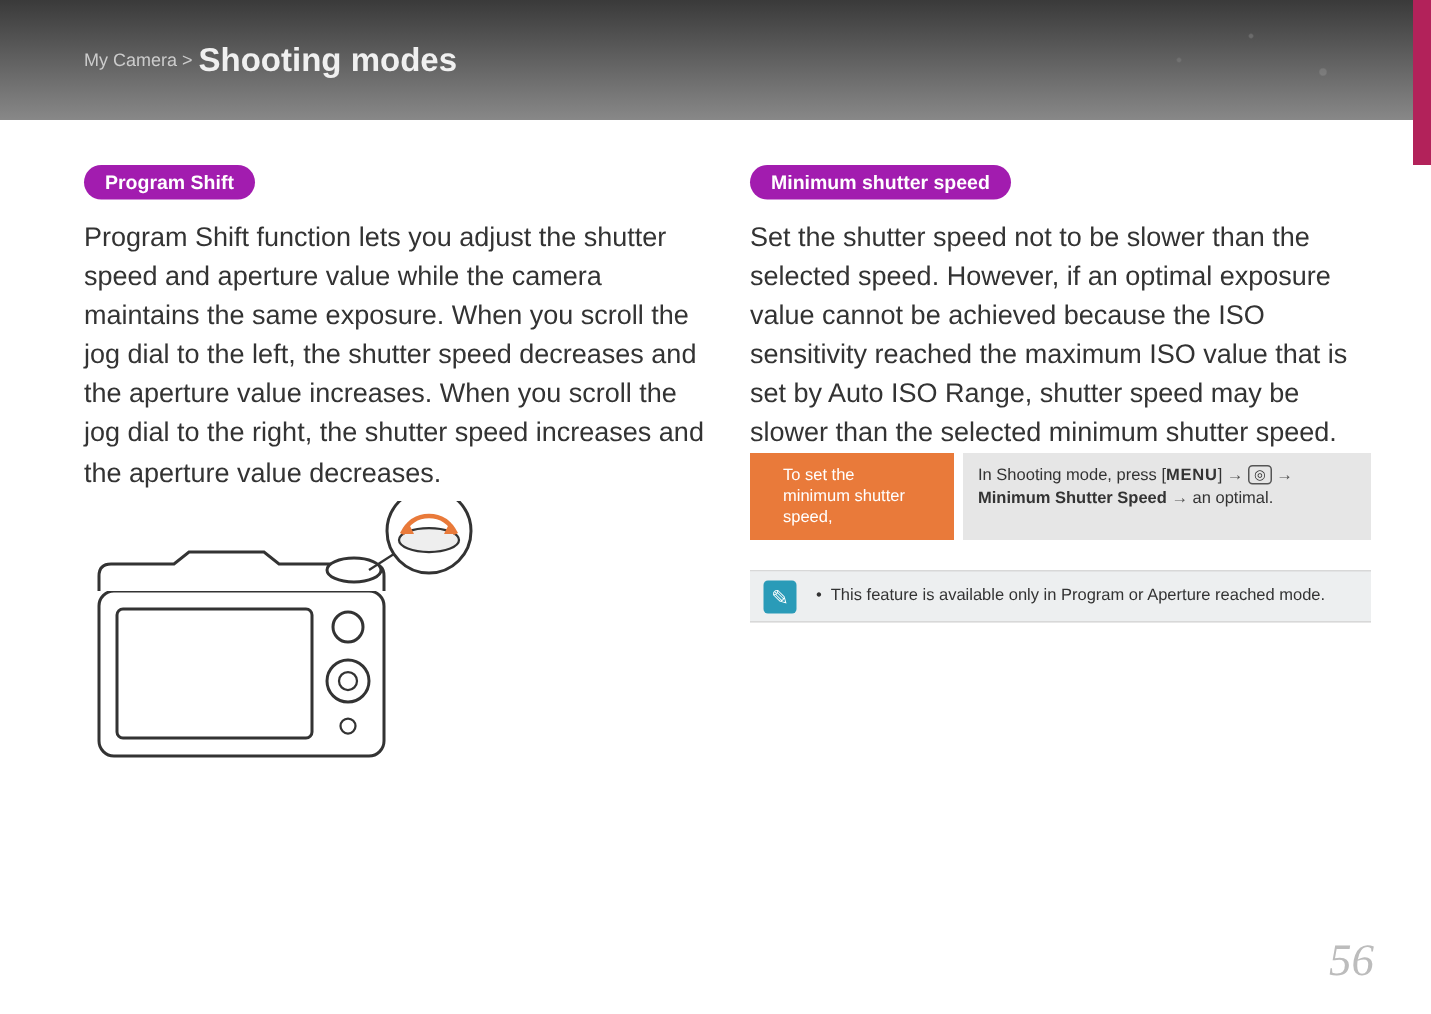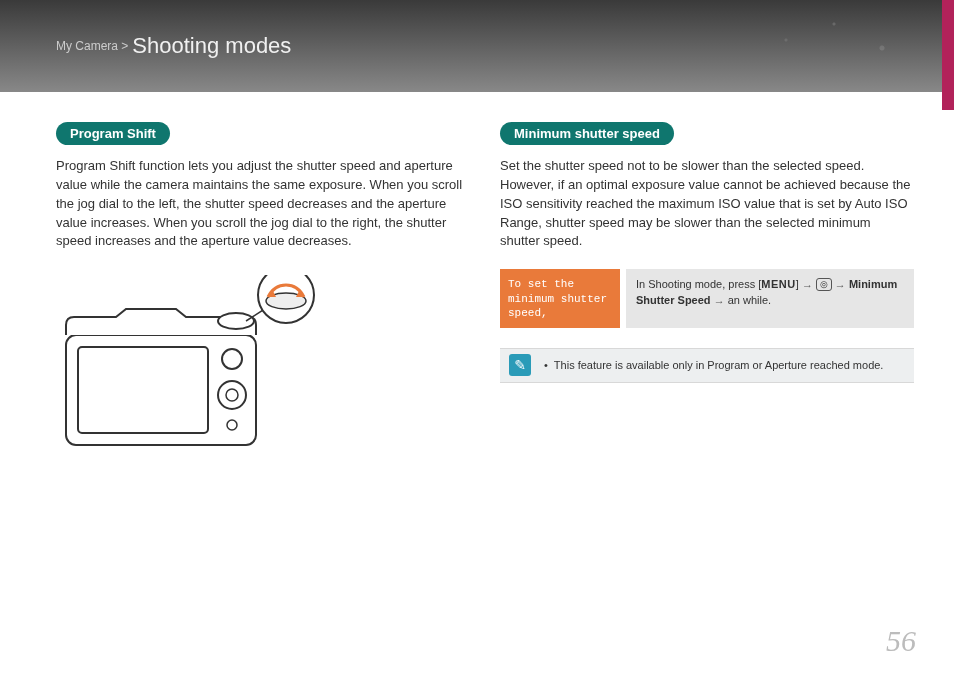--- a/index.html
+++ b/index.html
@@ -6,86 +6,85 @@
   body {
     width: 954px;
     height: 676px;
     font-family: "Segoe UI", Arial, sans-serif;
     background: #fff;
     position: relative;
     overflow: hidden;
     color: #333;
   }
   .header-band {
-    height: 92px;
+    height: 80px;
     background: linear-gradient(180deg, #3a3a3a 0%, #555 35%, #888 100%);
     position: relative;
     display: flex;
     align-items: center;
     padding-left: 56px;
     color: #e8e8e8;
   }
   .header-band::after {
     content: "";
     position: absolute;
     right: 0; top: 0;
     width: 240px; height: 80px;
     background: radial-gradient(circle at 50% 30%, rgba(255,255,255,0.15) 1px, transparent 2px),
                 radial-gradient(circle at 70% 60%, rgba(255,255,255,0.12) 2px, transparent 3px),
                 radial-gradient(circle at 30% 50%, rgba(255,255,255,0.1) 1px, transparent 2px);
     pointer-events: none;
   }
   .breadcrumb { font-size: 12px; color: #ccc; }
-  .page-title { font-size: 22px; margin-left: 4px; color: #f0f0f0; font-weight: 400; }
+  .page-title { font-size: 22px; margin-left: 4px; color: #f0f0f0; font-weight: 700; }
   .pink-tab {
     position: absolute;
     right: 0; top: 0;
     width: 12px; height: 110px;
     background: #b2225a;
   }
   .content {
     display: flex;
     gap: 30px;
     padding: 30px 40px 30px 56px;
   }
   .col { flex: 1; }
   .pill {
     display: inline-block;
-    background: #0f766e;
+    background: #a21caf;
     color: #fff;
     font-size: 13px;
     font-weight: 600;
     padding: 4px 14px;
     border-radius: 12px;
     margin-bottom: 12px;
   }
   .body-text {
-    font-size: 13px;
+    font-size: 18px;
     line-height: 1.45;
     color: #333;
-    margin-bottom: 18px;
+    margin-bottom: 0;
   }
   .camera-figure {
     width: 260px;
     height: 190px;
     margin-top: 6px;
   }
   .instruction-row {
     display: flex;
     gap: 6px;
     margin-bottom: 20px;
   }
   .inst-left {
     background: #e97a3a;
     color: #fff;
     font-size: 11px;
-    padding: 8px 8px;
-    width: 120px;
+    padding: 8px 22px;
+    width: 136px;
     line-height: 1.3;
-    font-family: Liberation Mono, monospace;
   }
   .inst-right {
     background: #e6e6e6;
     flex: 1;
     font-size: 11px;
     padding: 8px 10px;
     line-height: 1.4;
     color: #333;
   }
   .inst-right .menu-label {
@@ -191,21 +190,21 @@
     <div class="pill">Minimum shutter speed</div>
     <p class="body-text">Set the shutter speed not to be slower than the selected speed. However, if an optimal exposure value cannot be achieved because the ISO sensitivity reached the maximum ISO value that is set by Auto ISO Range, shutter speed may be slower than the selected minimum shutter speed.</p>
 
     <div class="instruction-row">
       <div class="inst-left">To set the minimum shutter speed,</div>
       <div class="inst-right">
         <span>In Shooting mode, press [</span><span class="menu-label">MENU</span><span>] </span><span class="arrow">→</span>
         <span class="cam-icon">◎</span>
         <span class="arrow">→</span>
         <span class="bold">Minimum Shutter Speed</span>
-        <span class="arrow">→</span><span> an while.</span>
+        <span class="arrow">→</span><span> an optimal.</span>
       </div>
     </div>
 
     <div class="note-box">
       <div class="note-icon-cell">
         <div class="note-icon">✎</div>
       </div>
       <div class="note-list">
         <ul>
           <li>This feature is available only in Program or Aperture reached mode.</li>

